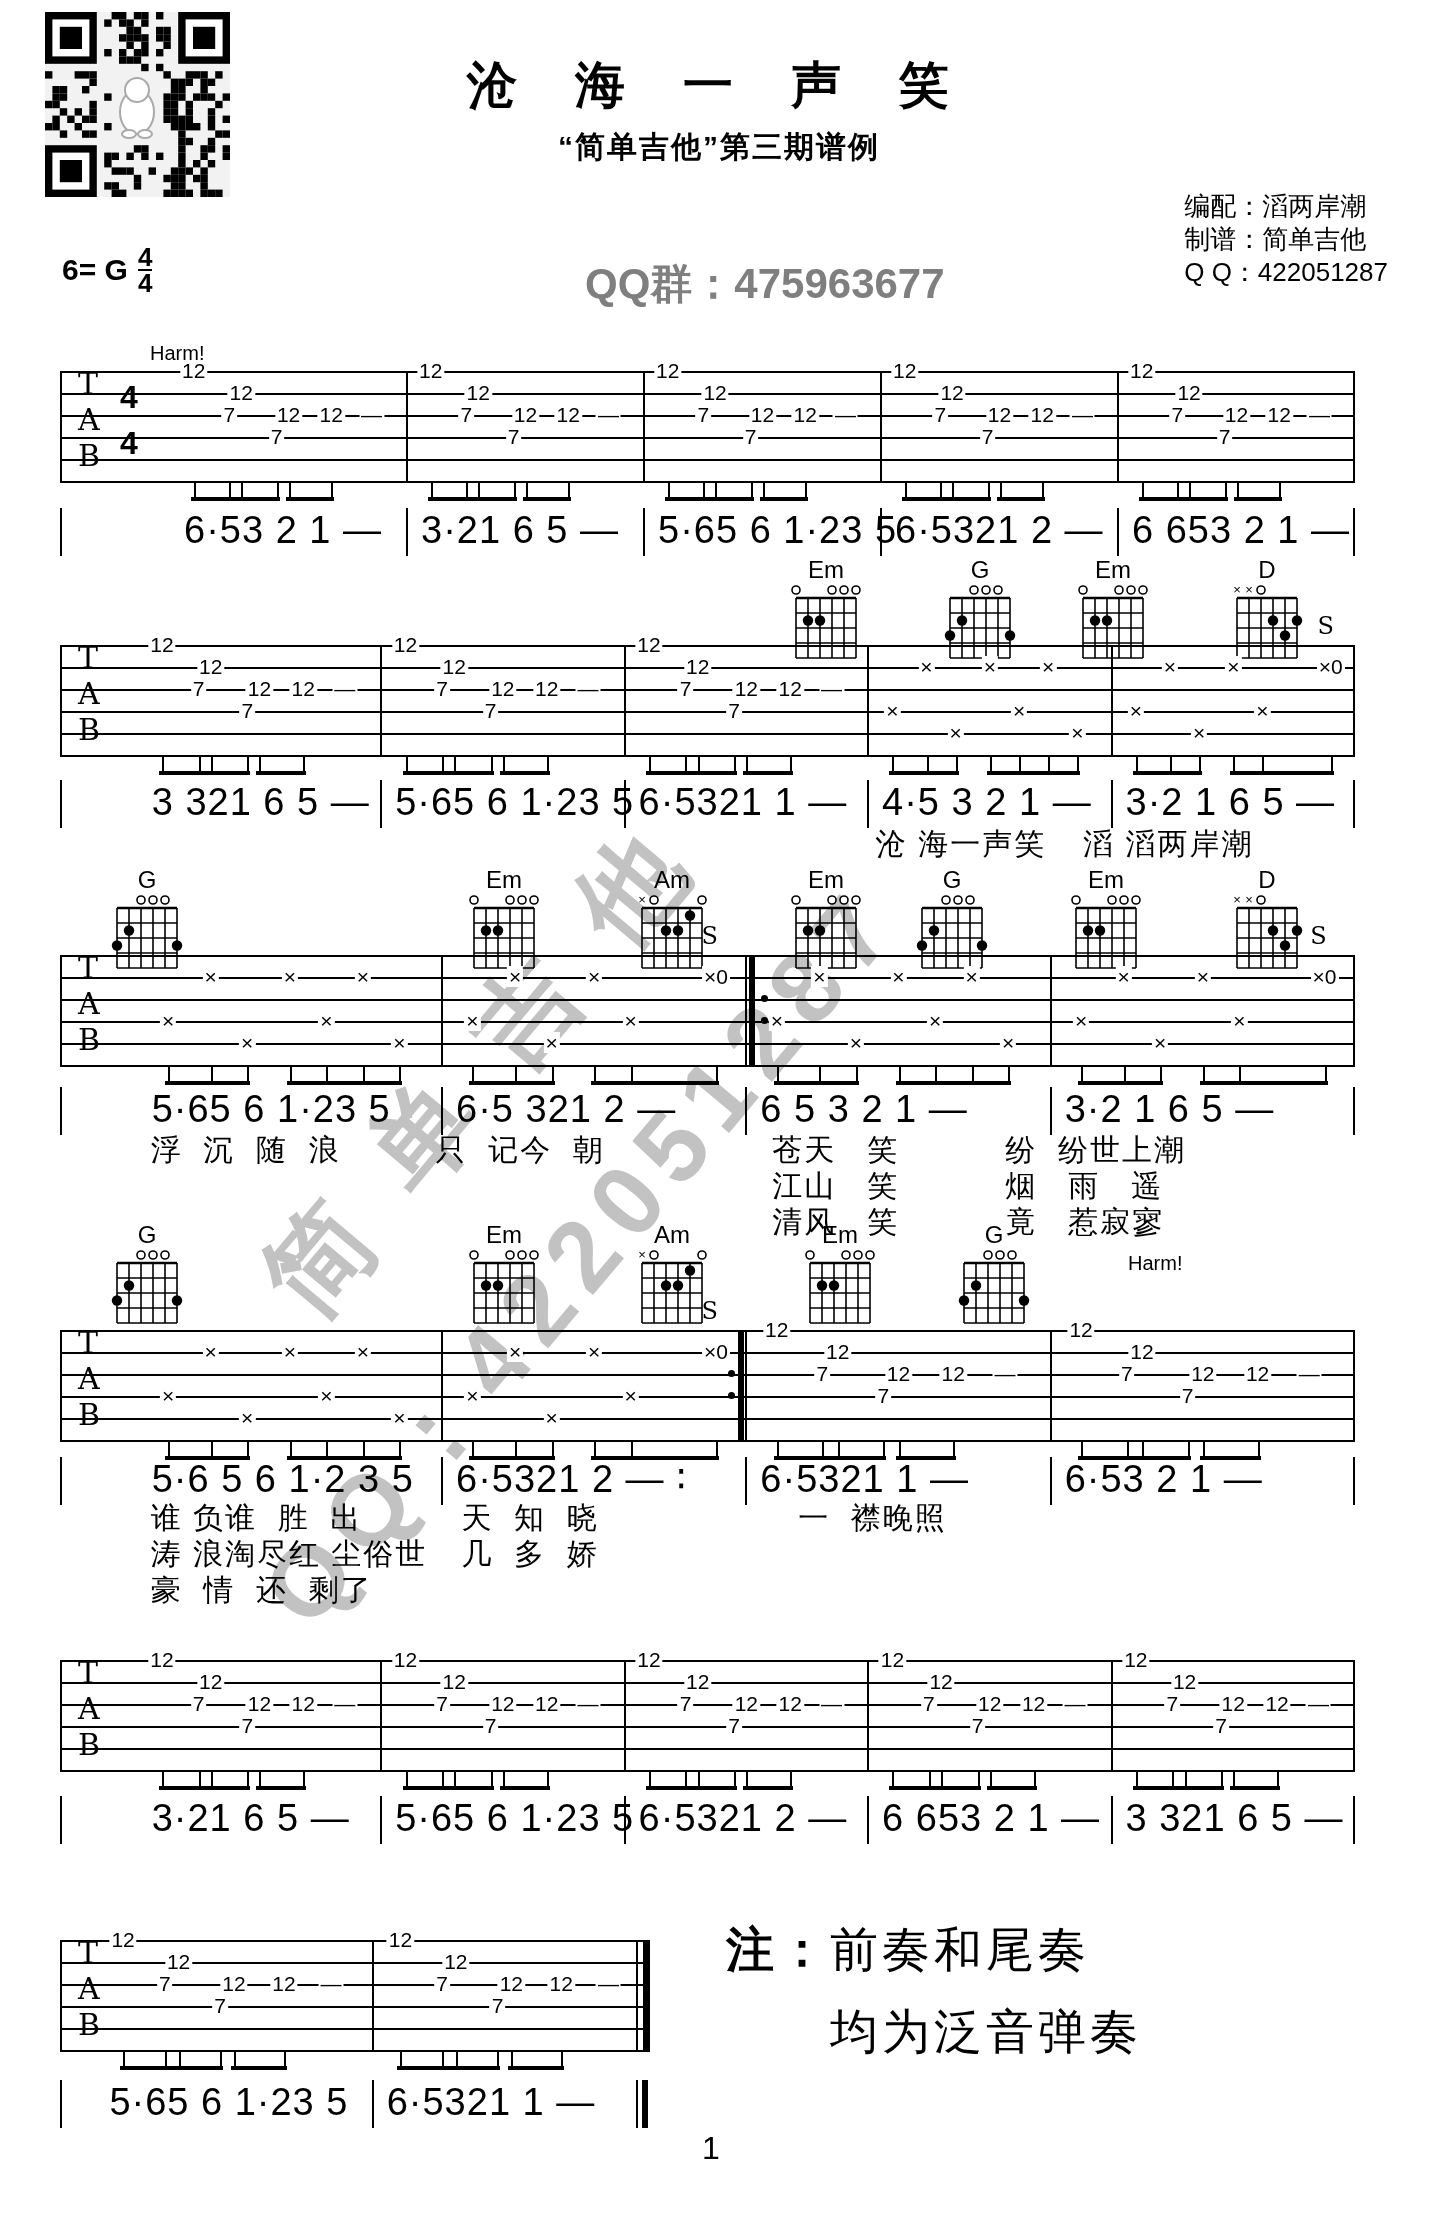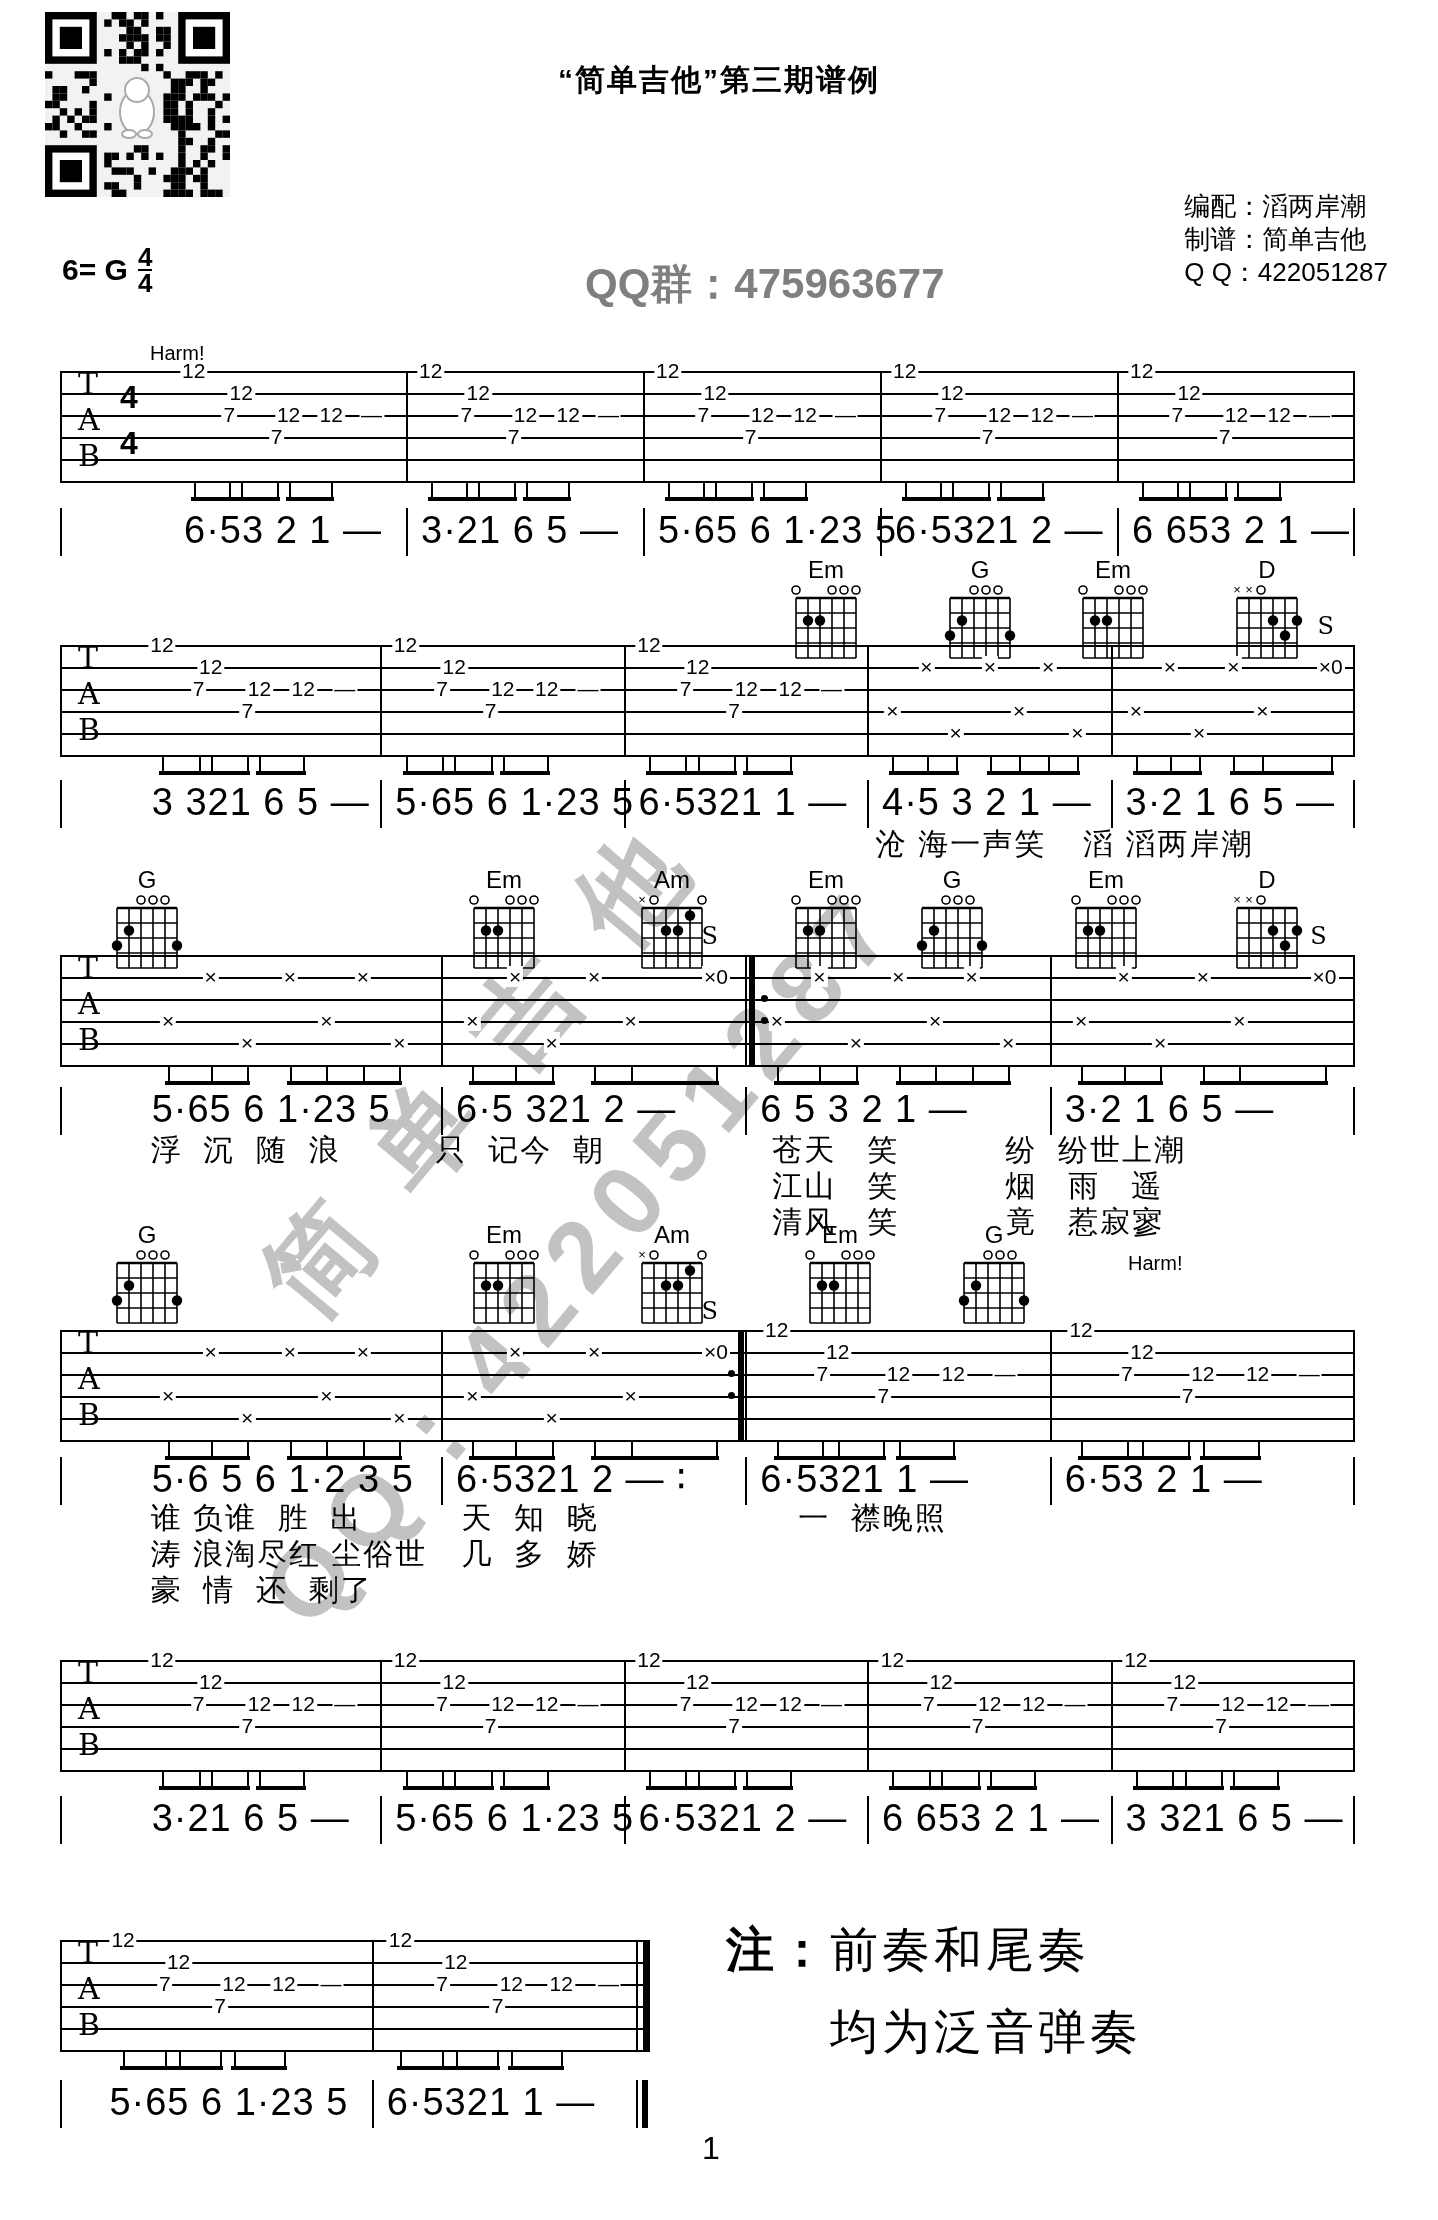--- a/index.html
+++ b/index.html
@@ -200,20 +200,21 @@
       <rect x="0" y="133.20000000000002" width="51.800000000000004" height="51.800000000000004" fill="#000"></rect>
       <rect x="7.4" y="140.6" width="37" height="37" fill="#fff"></rect>
       <rect x="14.8" y="148" width="22.200000000000003" height="22.200000000000003" fill="#000"></rect>
       <ellipse cx="92" cy="100" rx="17" ry="22" fill="#fff" stroke="#aaa" stroke-width="2"></ellipse>
       <circle cx="92" cy="78" r="12" fill="#fff" stroke="#aaa" stroke-width="2"></circle>
       <ellipse cx="84" cy="122" rx="7" ry="4" fill="#fff" stroke="#aaa" stroke-width="2"></ellipse>
       <ellipse cx="100" cy="122" rx="7" ry="4" fill="#fff" stroke="#aaa" stroke-width="2"></ellipse>
     </svg></div>
 
 <div class="abs" style="left:719px;top:52px;transform:translateX(-50%);text-align:center">
+  <div class="title">沧 海 一 声 笑</div>
   <div class="subtitle" style="margin-top:8px">“简单吉他”第三期谱例</div>
 </div>
 
 <div class="abs credits" style="right:50px;top:190px">
   <div>编配：滔两岸潮</div>
   <div>制谱：简单吉他</div>
   <div>Q Q：422051287</div>
 </div>
 
 <div class="abs keyline" style="left:62px;top:245px">

